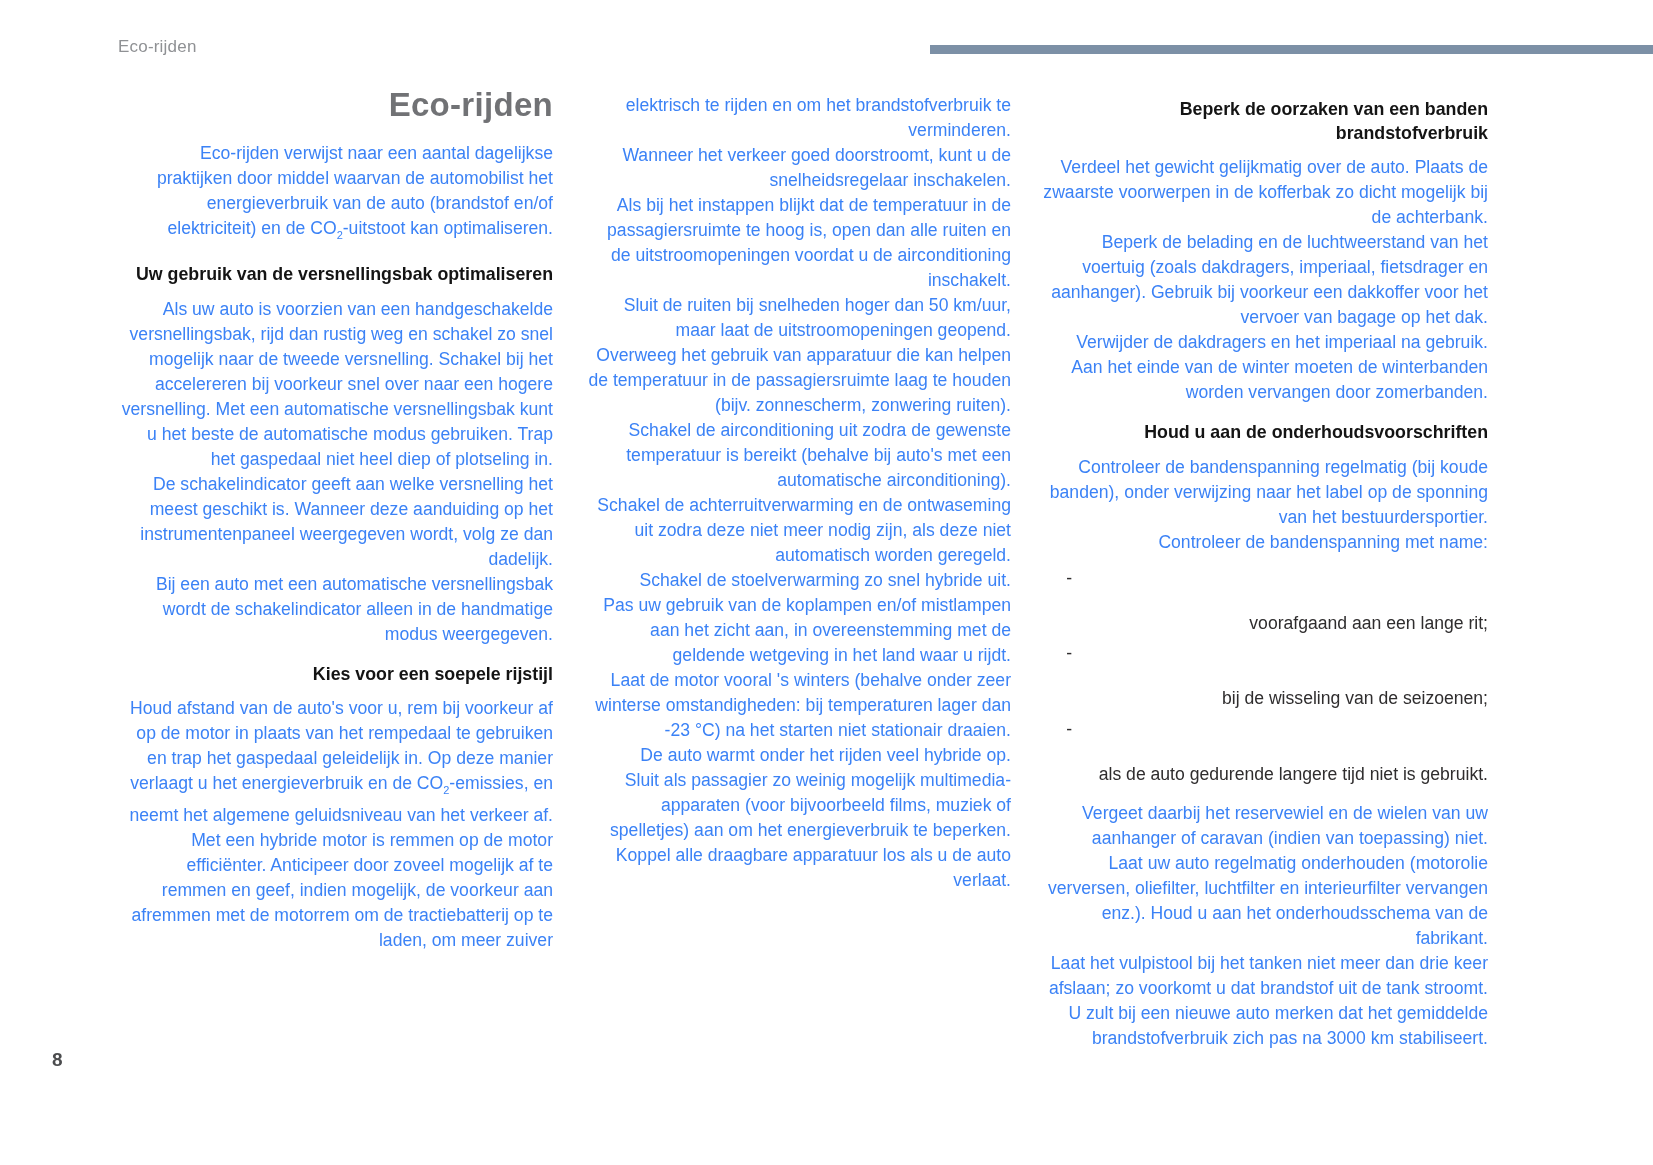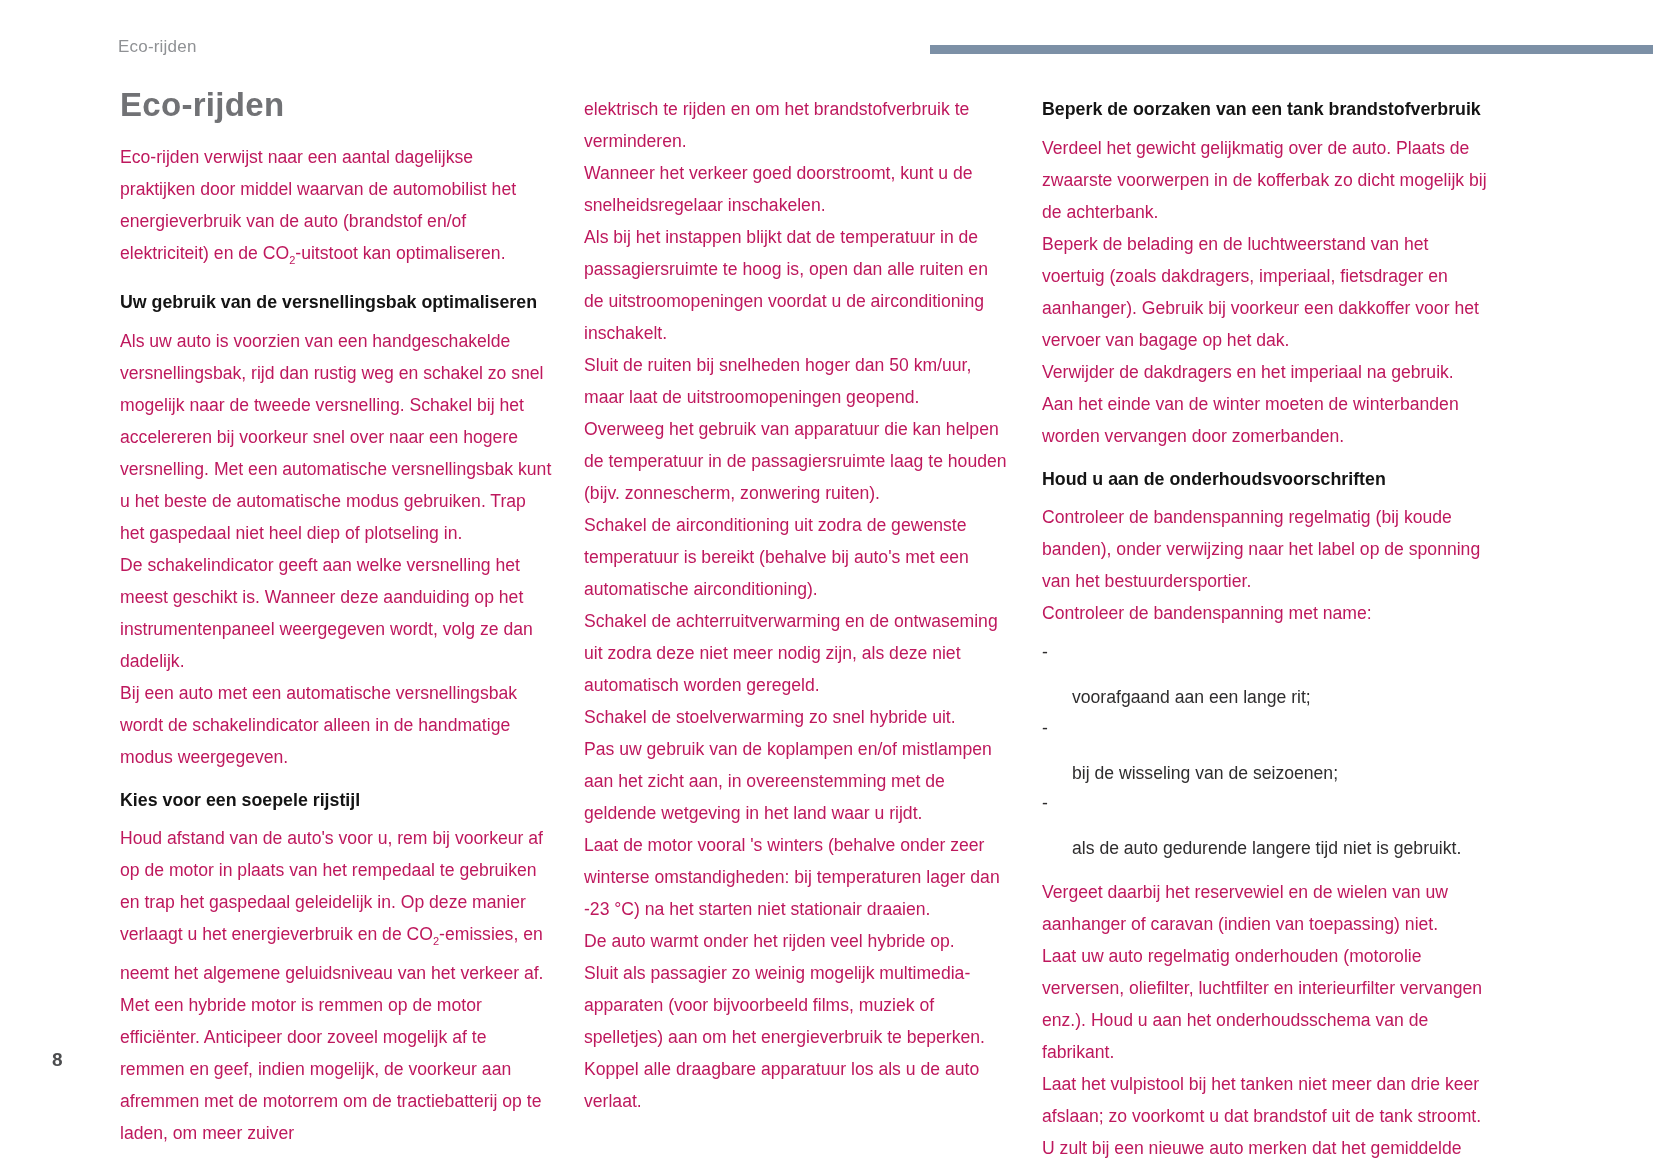--- a/index.html
+++ b/index.html
@@ -1,16 +1,16 @@
 <!DOCTYPE html>
 <html><head>
 <meta charset="utf-8">
 <title>Eco-rijden</title>
 <style>
-  * { margin: 0; padding: 0; box-sizing: border-box; }
+  * { margin: 0; padding: 0; box-sizing: border-box; text-align: right; }
   html, body { background: #ffffff; }
   body {
     width: 1653px;
     height: 1165px;
     position: relative;
     overflow: hidden;
     font-family: "Liberation Sans", sans-serif;
     color: #2f2d2e;
   }
   .running-header {
@@ -42,22 +42,22 @@
   .page-title {
     font-size: 33px;
     font-weight: bold;
     color: #717275;
     letter-spacing: 0.3px;
     margin: 0 0 17px 0;
     line-height: 1.15;
   }
   .body {
     font-size: 17.6px;
-    line-height: 32px;
-    color: #be185d;
+    line-height: 25px;
+    color: #3b82f6;
   }
   .section-heading {
     font-size: 17.8px;
     font-weight: bold;
     line-height: 23.5px;
     color: #141414;
     margin: 16px 0 10px 0;
   }
   .col > .section-heading:first-child { margin-top: 5px; }
   .pad-top { padding-top: 7px; }
@@ -114,21 +114,21 @@
       <p class="body">Schakel de achterruitverwarming en de ontwaseming uit zodra deze niet meer nodig zijn, als deze niet automatisch worden geregeld.</p>
       <p class="body">Schakel de stoelverwarming zo snel hybride uit.</p>
       <p class="body">Pas uw gebruik van de koplampen en/of mistlampen aan het zicht aan, in overeenstemming met de geldende wetgeving in het land waar u rijdt.</p>
       <p class="body">Laat de motor vooral 's winters (behalve onder zeer winterse omstandigheden: bij temperaturen lager dan -23 °C) na het starten niet stationair draaien.</p>
       <p class="body">De auto warmt onder het rijden veel hybride op.</p>
       <p class="body">Sluit als passagier zo weinig mogelijk multimedia-apparaten (voor bijvoorbeeld films, muziek of spelletjes) aan om het energieverbruik te beperken.</p>
       <p class="body">Koppel alle draagbare apparatuur los als u de auto verlaat.</p>
     </section>
 
     <section class="col pad-top">
-      <h2 class="section-heading">Beperk de oorzaken van een tank brandstofverbruik</h2>
+      <h2 class="section-heading">Beperk de oorzaken van een banden brandstofverbruik</h2>
       <p class="body">Verdeel het gewicht gelijkmatig over de auto. Plaats de zwaarste voorwerpen in de kofferbak zo dicht mogelijk bij de achterbank.</p>
       <p class="body">Beperk de belading en de luchtweerstand van het voertuig (zoals dakdragers, imperiaal, fietsdrager en aanhanger). Gebruik bij voorkeur een dakkoffer voor het vervoer van bagage op het dak.</p>
       <p class="body">Verwijder de dakdragers en het imperiaal na gebruik.</p>
       <p class="body">Aan het einde van de winter moeten de winterbanden worden vervangen door zomerbanden.</p>
 
       <h2 class="section-heading">Houd u aan de onderhoudsvoorschriften</h2>
       <p class="body">Controleer de bandenspanning regelmatig (bij koude banden), onder verwijzing naar het label op de sponning van het bestuurdersportier.</p>
       <p class="body">Controleer de bandenspanning met name:</p>
 
       <div class="bullets">

